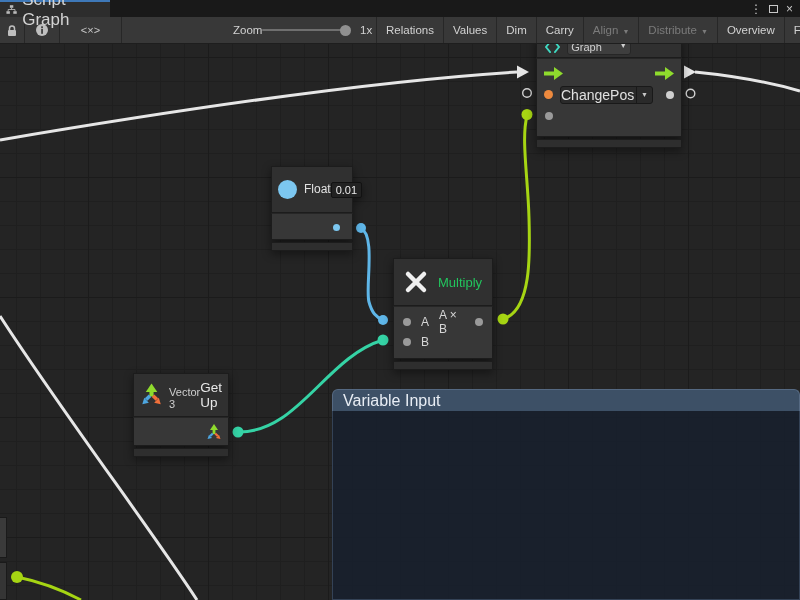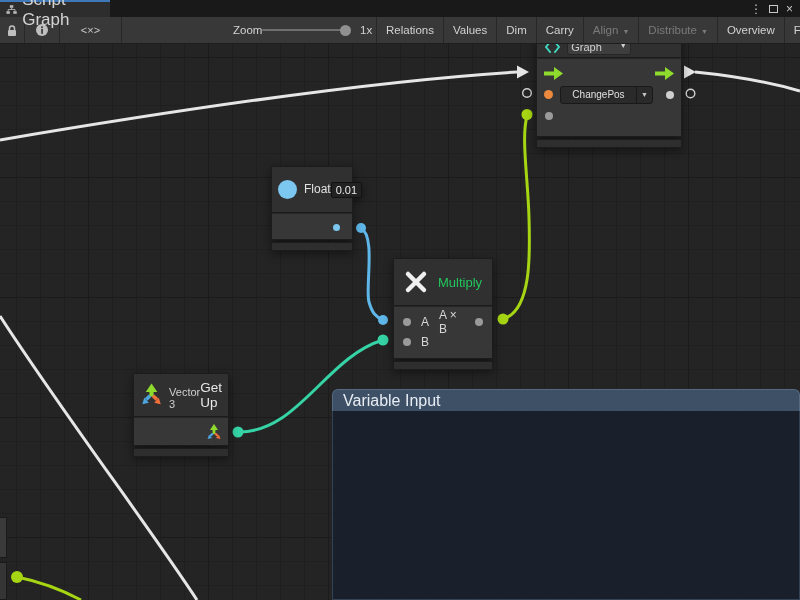--- a/index.html
+++ b/index.html
@@ -96,21 +96,21 @@
   
   .graph-node { left:536px; top:36px; width:146px; }
   .graph-node .hdr { height:22px; display:flex; align-items:center; padding:0 8px; gap:7px; }
   .pill { width:64px; height:15px; background:#3e3e3e; border:1px solid #262626;
           border-radius:3px; display:flex; align-items:flex-start; justify-content:center;
           gap:18px; font-size:11px; color:#d0d0d0; }
   .graph-node .nbody { padding:4px 0 10px; }
   .grow { height:21px; display:flex; align-items:center; padding:0 7px; }
   .dropdown { margin-left:7px; width:93px; height:18px; background:#2a2a2a;
               border:1px solid #191919; border-radius:3px; display:flex; align-items:center; }
-  .dd-label { flex:1; text-align:center; font-size:10px; color:#e0e0e0; }
+  .dd-label { flex:1; text-align:left; font-size:14px; color:#e0e0e0; }
   .dd-caret { width:16px; height:100%; border-left:1px solid #191919; display:flex;
               align-items:center; justify-content:center; color:#c8c8c8; font-size:7px; }
 
   
   .stub { position:absolute; z-index:3; background:#3a3a3a; border:1px solid #1a1a1a;
           border-left:none; }
 
   
   .group-panel { position:absolute; left:332px; top:389px; width:468px; height:211px;
                  z-index:4; }

